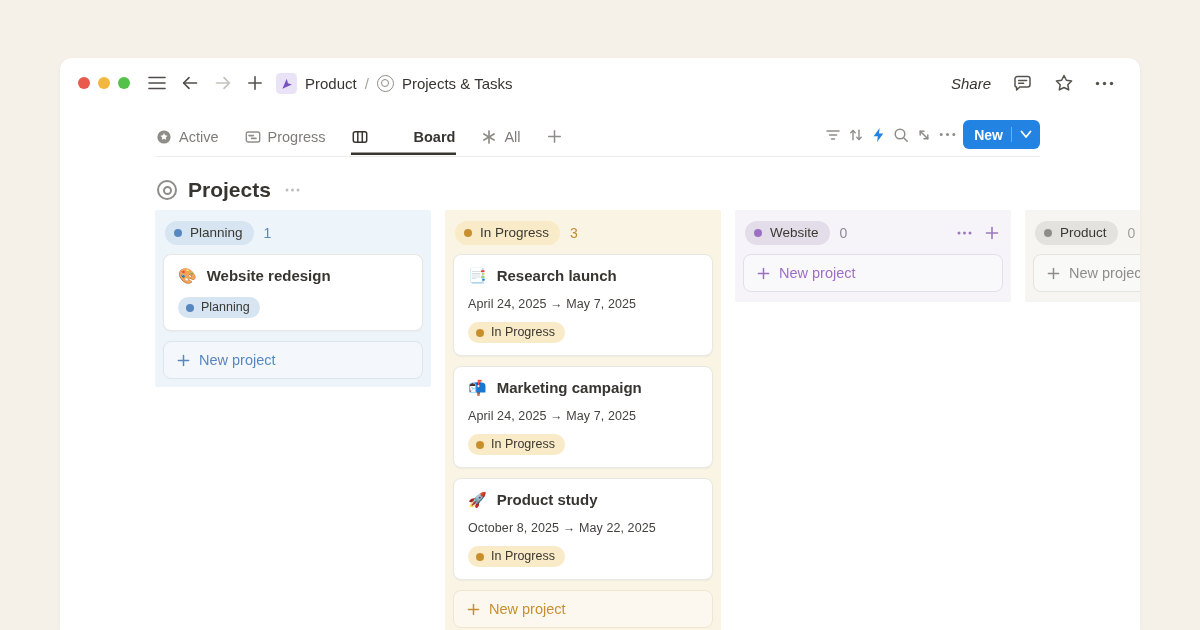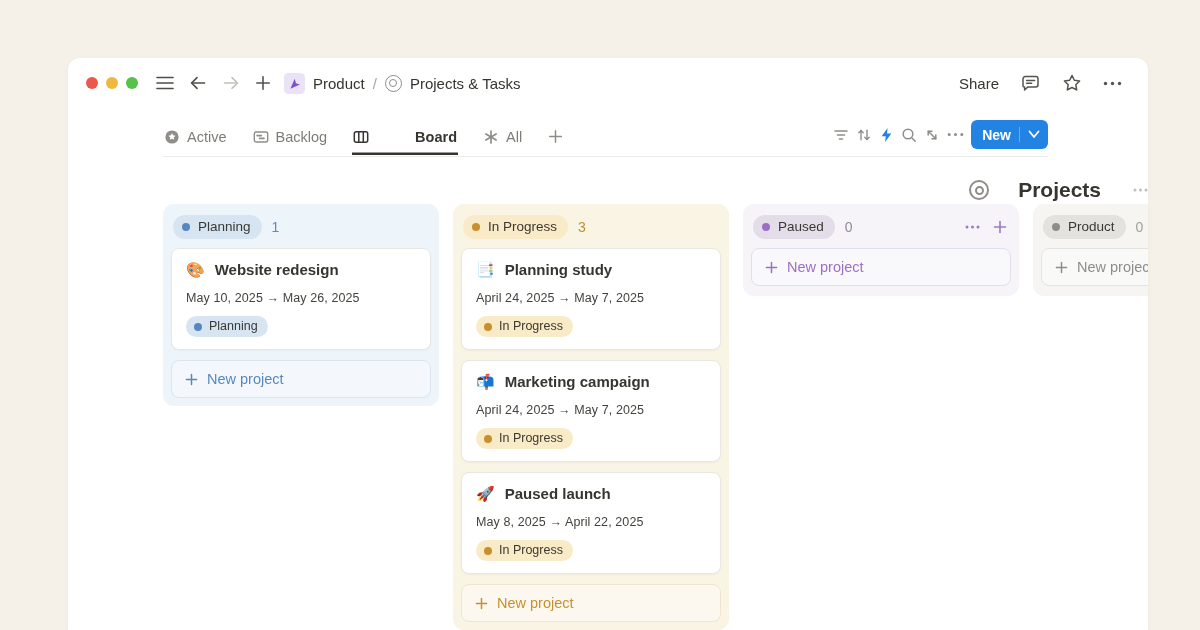--- a/index.html
+++ b/index.html
@@ -4,53 +4,53 @@
 <style>
   * { margin:0; padding:0; box-sizing:border-box; }
   html,body { width:1200px; height:630px; overflow:hidden; }
   body {
     background:#F5F1E9;
     font-family:"Liberation Sans", sans-serif;
     color:#37352F;
     position:relative;
   }
   .window {
-    position:absolute; left:68px; top:58px; width:1080px; height:572px;
+    position:absolute; left:60px; top:58px; width:1080px; height:572px;
     background:#fff; border-radius:12px 12px 0 0; overflow:hidden;
     box-shadow:0 1px 4px rgba(0,0,0,.04);
   }
   
   .titlebar { display:flex; align-items:center; height:50px; padding:0 26px 0 18px; }
   .lights { display:flex; gap:8px; margin-right:18px; }
   .light { width:12px; height:12px; border-radius:50%; }
   .light.r { background:#E9594C; } .light.y { background:#F0B83E; } .light.g { background:#54C248; }
   .nav-icons { display:flex; align-items:center; gap:15px; margin-right:13px; }
   .icon-btn { display:flex; align-items:center; justify-content:center; cursor:pointer; }
   .breadcrumb { display:flex; align-items:center; gap:8px; font-size:15px; color:#37352F; }
   .ws-chip { width:21px; height:21px; border-radius:4.5px; background:#EAE3F7; display:flex; align-items:center; justify-content:center; }
   .crumb-sep { color:#A7A5A1; }
   .ring-outer { border:1.5px solid #8F8D89; border-radius:50%; display:flex; align-items:center; justify-content:center; }
   .ring-inner { border:1.5px solid #8F8D89; border-radius:50%; }
-  .tb-actions { margin-left:auto; display:flex; align-items:center; gap:21px; }
+  .tb-actions { margin-left:auto; display:flex; align-items:center; gap:21px;font-style:italic; }
   .share { font-size:15px; color:#37352F; cursor:pointer; }
   
   .tabbar { display:flex; align-items:center; margin:12px 100px 0 95px; border-bottom:1px solid #EDEBE8;justify-content:space-between; }
   .tab { display:flex; align-items:center; gap:7px; font-size:14.5px; color:#7E7C77; padding:7px 1px 10px; margin-right:24px; cursor:pointer; white-space:nowrap; }
   .tab.active { color:#37352F; font-weight:700; box-shadow:inset 0 -2.5px 0 0 #37352F;gap:46px; }
   .add-view { padding:7px 1px 10px; margin-right:0; }
   .tb-right { margin-left:auto; display:flex; align-items:center; gap:7px; padding-bottom:7px; }
   .new-button { display:flex; align-items:center; background:#2383E2; color:#fff; border-radius:6px; height:29px; padding:0 8px 0 11px; font-size:14px; font-weight:700; gap:8px; cursor:pointer; }
   .nb-divider { width:1px; height:15px; background:rgba(255,255,255,.35); }
   
-  .title-row { display:flex; align-items:center; gap:29px; margin:21px 0 2px 97px;justify-content:flex-end; }
+  .title-row { display:flex; align-items:center; gap:11px; margin:21px 0 8px 97px; }
   .page-title { font-size:21px; font-weight:700; color:#37352F; }
   .title-more { margin-left:3px; display:flex; }
   
   .board { display:flex; align-items:flex-start; gap:14px; margin-left:95px; width:985px; }
-  .column { flex:0 0 276px; border-radius:11px; padding:8px; background:var(--colbg); }
+  .column { flex:0 0 276px; border-radius:2px; padding:8px; background:var(--colbg); }
   .c-blue   { --dot:#5787C0; --pill:#D6E5F1; --colbg:#EDF4FA; --count:#5E88C0; --nbb:#DCE5EE; }
   .c-yellow { --dot:#C78F2E; --pill:#FAEBC8; --colbg:#FAF4E4; --count:#BE8E35; --nbb:#EFE6CF; }
   .c-purple { --dot:#9C6FC4; --pill:#E3DDE9; --colbg:#F6F4F9; --count:#8F8A97; --nbb:#E4DEEB; }
   .c-gray   { --dot:#8E8D89; --pill:#E3E2DF; --colbg:#F6F5F2; --count:#A19F9B; --nbb:#E5E3DF; }
   .col-header { display:flex; align-items:center; padding:3px 4px 9px 2px; }
   .pill { display:inline-flex; align-items:center; gap:8px; background:var(--pill); border-radius:999px; padding:3px 11px 3px 9px; font-size:13.5px; font-weight:500; color:#3A3832; line-height:18px; }
   .pill .dot { width:8px; height:8px; border-radius:50%; background:var(--dot); flex:0 0 8px; }
   .pill.sm { font-size:12.5px; padding:2px 10px 2px 8px; line-height:17px; gap:7px; }
   .count { margin-left:10px; font-size:14px; color:var(--count); }
   .col-actions { margin-left:auto; display:flex; align-items:center; gap:13px; }
@@ -157,21 +157,21 @@
       <span>Active</span>
     </div>
     <div class="tab">
       <svg width="16" height="16" viewBox="0 0 16 16">
           <rect x="1.3" y="3" width="13.4" height="10" rx="2" fill="none" stroke="#8F8D88" stroke-width="1.4"></rect>
           <g stroke="#8F8D88" stroke-width="1.6" stroke-linecap="round">
             <line x1="4" y1="6.6" x2="8.4" y2="6.6"></line>
             <line x1="6.6" y1="9.4" x2="11" y2="9.4"></line>
           </g>
         </svg>
-      <span>Backlog</span>
+      <span>Progress</span>
     </div>
     <div class="tab active">
       <svg width="16" height="16" viewBox="0 0 16 16">
           <rect x="1.3" y="2.8" width="13.4" height="10.4" rx="2" fill="none" stroke="#37352F" stroke-width="1.5"></rect>
           <g stroke="#37352F" stroke-width="1.5">
             <line x1="5.8" y1="2.8" x2="5.8" y2="13.2"></line>
             <line x1="10.3" y1="2.8" x2="10.3" y2="13.2"></line>
           </g>
         </svg>
       <span>Board</span>
@@ -278,21 +278,20 @@
           <span class="dot"></span>
           <span>Planning</span>
         </span>
         <span class="count">1</span>
       </div>
       <div class="card">
         <div class="card-title">
           <span class="emoji">🎨</span>
           <span>Website redesign</span>
         </div>
-        <div class="card-dates">May 10, 2025 → May 26, 2025</div>
         <span class="pill sm">
           <span class="dot"></span>
           <span>Planning</span>
         </span>
       </div>
       <div class="new-btn">
         <svg width="13" height="13" viewBox="0 0 14 14">
             <g stroke="currentColor" stroke-width="1.6" stroke-linecap="round">
               <line x1="7" y1="1.5" x2="7" y2="12.5"></line>
               <line x1="1.5" y1="7" x2="12.5" y2="7"></line>
@@ -306,21 +305,21 @@
       <div class="col-header">
         <span class="pill">
           <span class="dot"></span>
           <span>In Progress</span>
         </span>
         <span class="count">3</span>
       </div>
       <div class="card">
         <div class="card-title">
           <span class="emoji">📑</span>
-          <span>Planning study</span>
+          <span>Research launch</span>
         </div>
         <div class="card-dates">April 24, 2025 → May 7, 2025</div>
         <span class="pill sm">
           <span class="dot"></span>
           <span>In Progress</span>
         </span>
       </div>
       <div class="card">
         <div class="card-title">
           <span class="emoji">📬</span>
@@ -328,44 +327,44 @@
         </div>
         <div class="card-dates">April 24, 2025 → May 7, 2025</div>
         <span class="pill sm">
           <span class="dot"></span>
           <span>In Progress</span>
         </span>
       </div>
       <div class="card">
         <div class="card-title">
           <span class="emoji">🚀</span>
-          <span>Paused launch</span>
+          <span>Product study</span>
         </div>
-        <div class="card-dates">May 8, 2025 → April 22, 2025</div>
+        <div class="card-dates">October 8, 2025 → May 22, 2025</div>
         <span class="pill sm">
           <span class="dot"></span>
           <span>In Progress</span>
         </span>
       </div>
       <div class="new-btn">
         <svg width="13" height="13" viewBox="0 0 14 14">
             <g stroke="currentColor" stroke-width="1.6" stroke-linecap="round">
               <line x1="7" y1="1.5" x2="7" y2="12.5"></line>
               <line x1="1.5" y1="7" x2="12.5" y2="7"></line>
             </g>
           </svg>
         <span>New project</span>
       </div>
     </div>
 
     <div class="column c-purple">
       <div class="col-header">
         <span class="pill">
           <span class="dot"></span>
-          <span>Paused</span>
+          <span>Website</span>
         </span>
         <span class="count">0</span>
         <span class="col-actions">
           <span class="icon-btn">
             <svg width="15" height="4" viewBox="0 0 15 4">
                 <g fill="#9B79C1">
                   <circle cx="2" cy="2" r="1.5"></circle>
                   <circle cx="7.5" cy="2" r="1.5"></circle>
                   <circle cx="13" cy="2" r="1.5"></circle>
                 </g>

